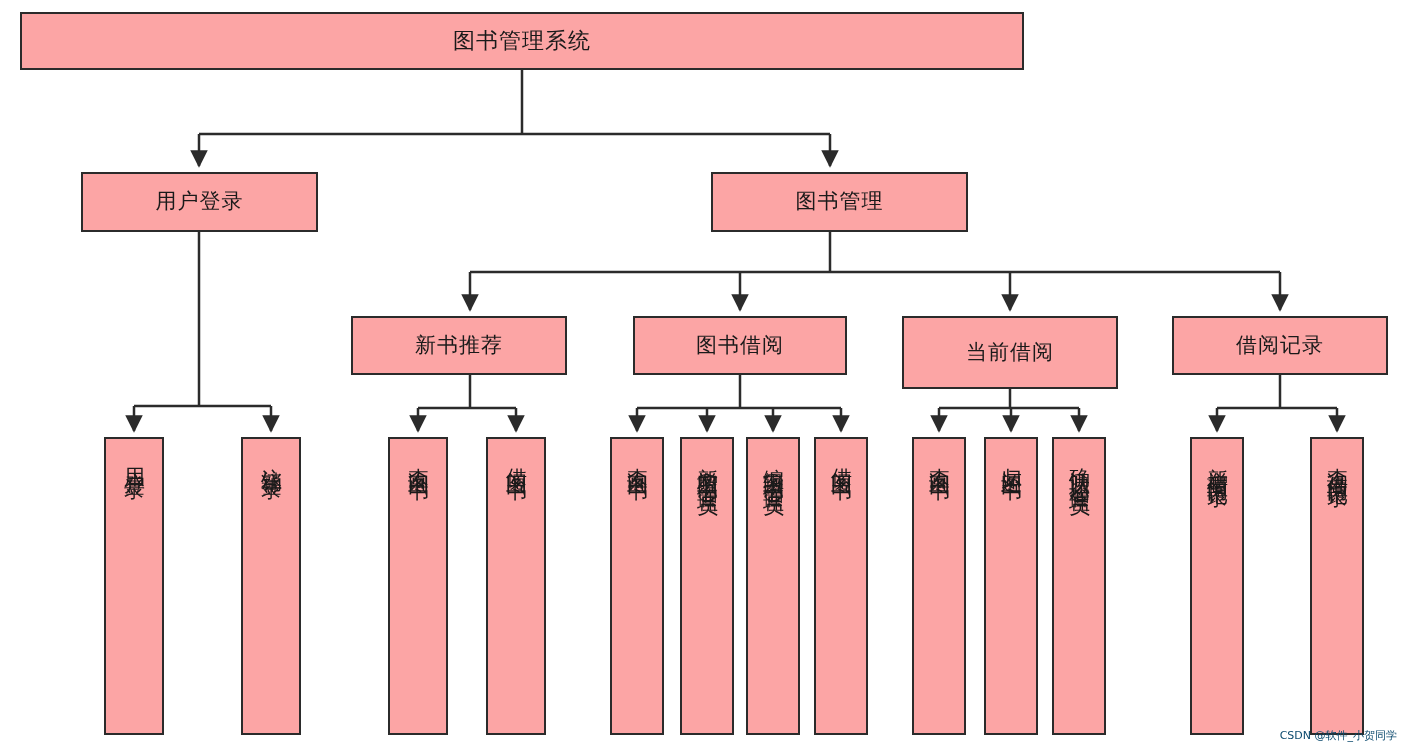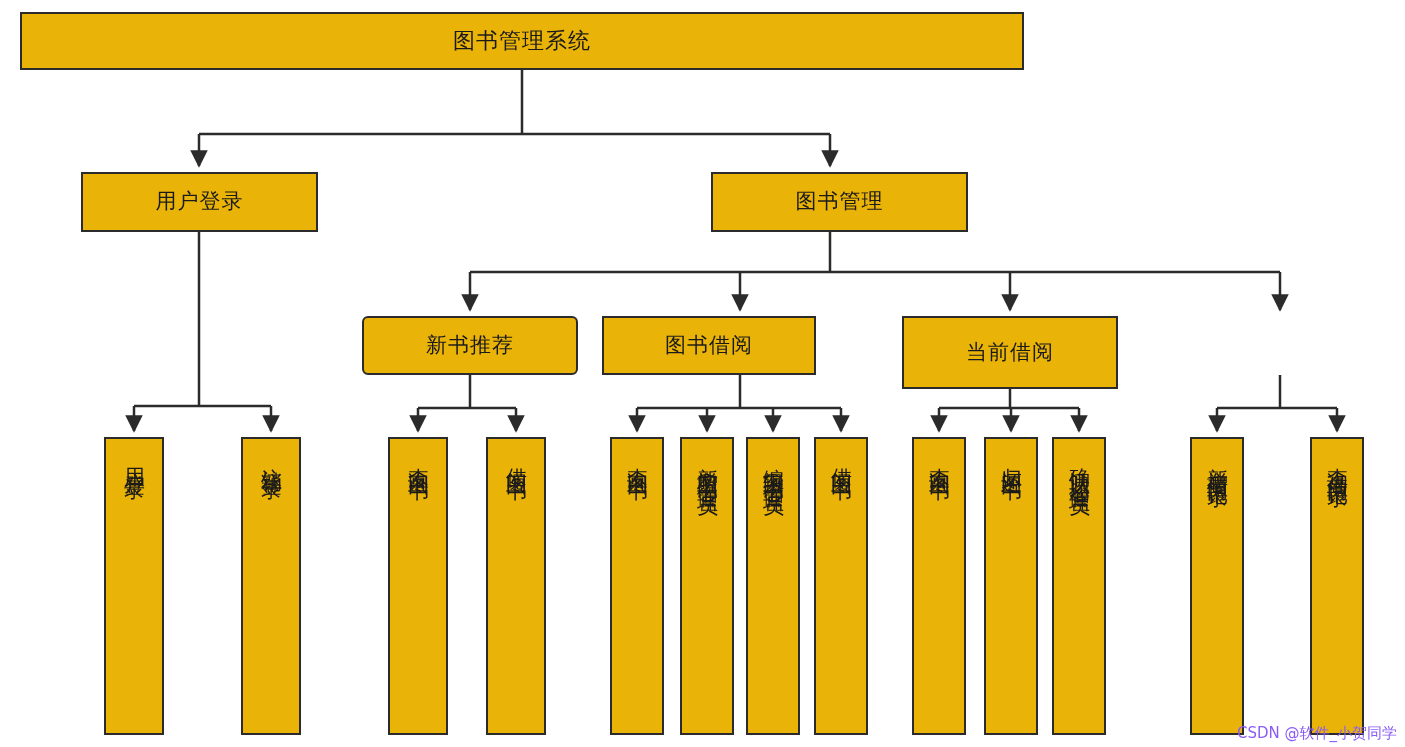--- a/index.html
+++ b/index.html
@@ -24,21 +24,21 @@
     left: 0;
     top: 0;
     width: 1405px;
     height: 747px;
     pointer-events: none;
   }
   
   .node {
     position: absolute;
     box-sizing: border-box;
-    background: #eab308;
+    background: #fca5a5;
     border: 2px solid #2b2b2b;
     display: flex;
     align-items: center;
     justify-content: center;
     color: #1a1a1a;
     z-index: 2;
   }
   .node.level-root,
   .node.level-1,
   .node.level-2 {
@@ -64,22 +64,22 @@
     line-height: 1.0;
     letter-spacing: 4px;
     white-space: nowrap;
     color: #1a1a1a;
   }
   
   #watermark {
     position: absolute;
     right: 8px;
     bottom: 4px;
-    font-size: 15px;
-    color: #8b5cf6;
+    font-size: 11px;
+    color: #0c4a6e;
     white-space: nowrap;
     z-index: 5;
     font-family: "DejaVu Sans", "Liberation Sans", sans-serif;
   }
 </style>
 </head>
 <body>
 
 <div id="canvas">
 
@@ -137,29 +137,32 @@
     <span>图书管理系统</span>
   </div>
 
   <div class="node level-1" style="left:81px; top:172px; width:237px; height:60px;">
     <span>用户登录</span>
   </div>
   <div class="node level-1" style="left:711px; top:172px; width:257px; height:60px;">
     <span>图书管理</span>
   </div>
 
-  <div class="node level-2" style="left:362px; top:316px; width:216px; height:59px;border-radius:6px;">
+  <div class="node level-2" style="left:351px; top:316px; width:216px; height:59px;">
     <span>新书推荐</span>
   </div>
-  <div class="node level-2" style="left:602px; top:316px; width:214px; height:59px;">
+  <div class="node level-2" style="left:633px; top:316px; width:214px; height:59px;">
     <span>图书借阅</span>
   </div>
   <div class="node level-2" style="left:902px; top:316px; width:216px; height:73px;">
     <span>当前借阅</span>
   </div>
+  <div class="node level-2" style="left:1172px; top:316px; width:216px; height:59px;">
+    <span>借阅记录</span>
+  </div>
 
   <div class="node leaf" style="left:104px; top:437px; width:60px; height:298px;">
     <span class="vtext">用户登录</span>
   </div>
   <div class="node leaf" style="left:241px; top:437px; width:60px; height:298px;">
     <span class="vtext">注销登录</span>
   </div>
 
   <div class="node leaf" style="left:388px; top:437px; width:60px; height:298px;">
     <span class="vtext">查询图书</span>

